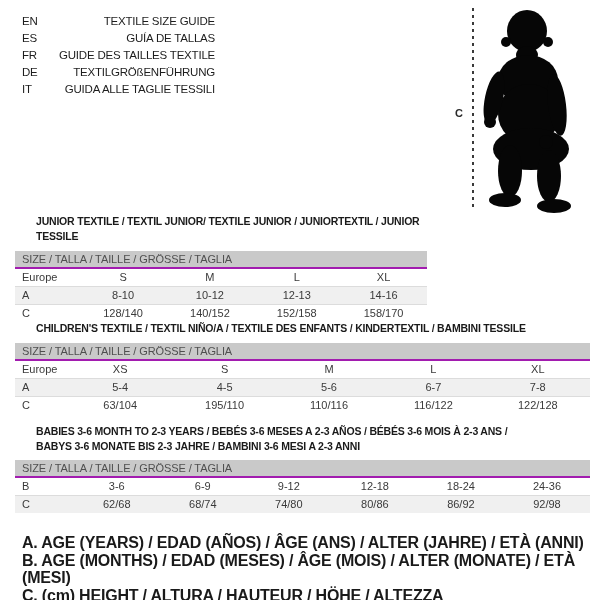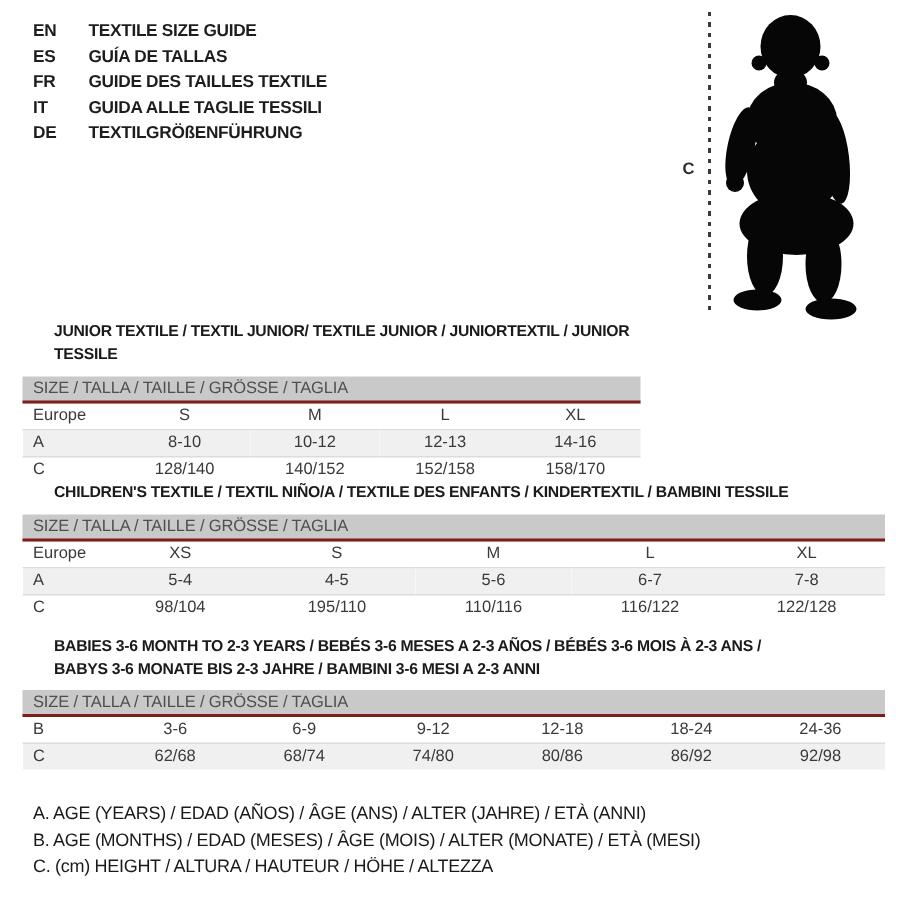--- a/index.html
+++ b/index.html
@@ -3,74 +3,74 @@
 <meta charset="utf-8">
 <style>
   html,body{margin:0;padding:0;}
   body{
     width:600px;height:600px;position:relative;background:#ffffff;
     font-family:"Liberation Sans", sans-serif;color:#1d1d1d;overflow:hidden;
   }
   
   #lang-list{position:absolute;left:22px;top:12px;}
   .lang-row{display:flex;height:17px;align-items:center;
-    font-size:11.5px;font-weight:bold;letter-spacing:-0.2px;}
+    font-size:11.5px;font-weight:normal;letter-spacing:-0.2px;justify-content:space-between;}
   .lang-code{width:37px;}
   
   #figure-c-label{position:absolute;left:455px;top:107px;
     font-size:11px;font-weight:bold;color:#2a2a2a;}
   #figure-dash{position:absolute;left:472px;top:8px;width:2px;height:201px;
     background:repeating-linear-gradient(to bottom,#3a3a3a 0 3px,transparent 3px 7px);}
   #silhouette{position:absolute;left:483px;top:6px;width:92px;height:208px;}
   
   .sec{position:absolute;left:15px;}
   .sec-title{margin-left:21px;font-weight:bold;font-size:10.5px;line-height:15px;
     letter-spacing:-0.2px;white-space:pre-line;color:#1a1a1a;}
   .size-bar{background:#c9c9c9;color:#4f4f4f;font-size:11px;line-height:14px;
-    padding:1px 0 1px 7px;border-bottom:2px solid #7f1d1d;letter-spacing:-0.1px;}
+    padding:1px 0 1px 7px;border-bottom:2px solid #a21caf;letter-spacing:-0.1px;}
   .sec table{width:100%;border-collapse:collapse;table-layout:fixed;
     font-size:11px;color:#3a3a3a;}
   .sec td{text-align:center;padding:2px 0;line-height:13px;overflow:hidden;}
   .sec td:first-child{text-align:left;padding-left:7px;}
   .sec tr + tr td{border-top:1px solid #dcdcdc;text-align:center;}
   .sec tr:nth-child(even){background:#f0f0f0;}
   #sec-0{top:214px;width:412px;} #sec-0 .size-bar{margin-top:7px;}
   #sec-1{top:321px;width:575px;} #sec-1 .size-bar{margin-top:7px;}
   #sec-2{top:424px;width:575px;} #sec-2 .size-bar{margin-top:6px;}
   #sec-0 td:first-child{width:14%;}
   #sec-1 td:first-child{width:8%;}
   #sec-2 td:first-child{width:9%;}
   
   #notes{position:absolute;left:22px;top:534px;}
-  .note-line{font-size:12px;font-weight:normal;line-height:17.5px;
+  .note-line{font-size:16px;font-weight:bold;line-height:17.5px;
     letter-spacing:-0.2px;color:#1a1a1a;}
 </style>
 </head>
 <body>
 
 <div id="lang-list">
   <div class="lang-row">
     <span class="lang-code">EN</span>
     <span>TEXTILE SIZE GUIDE</span>
   </div>
   <div class="lang-row">
     <span class="lang-code">ES</span>
     <span>GUÍA DE TALLAS</span>
   </div>
   <div class="lang-row">
     <span class="lang-code">FR</span>
     <span>GUIDE DES TAILLES TEXTILE</span>
   </div>
   <div class="lang-row">
+    <span class="lang-code">DE</span>
+    <span>TEXTILGRÖßENFÜHRUNG</span>
+  </div>
+  <div class="lang-row">
     <span class="lang-code">IT</span>
     <span>GUIDA ALLE TAGLIE TESSILI</span>
-  </div>
-  <div class="lang-row">
-    <span class="lang-code">DE</span>
-    <span>TEXTILGRÖßENFÜHRUNG</span>
   </div>
 </div>
 
 <span id="figure-c-label">C</span>
 <div id="figure-dash"></div>
 <svg id="silhouette" viewBox="0 0 92 208" aria-hidden="true">
   <g fill="#060606">
     <ellipse cx="44" cy="25" rx="20" ry="21"></ellipse>
     <circle cx="23" cy="36" r="5"></circle>
     <circle cx="65" cy="36" r="5"></circle>
@@ -135,21 +135,21 @@
         <tr>
           <td>A</td>
           <td>5-4</td>
           <td>4-5</td>
           <td>5-6</td>
           <td>6-7</td>
           <td>7-8</td>
         </tr>
         <tr>
           <td>C</td>
-          <td>98/104</td>
+          <td>63/104</td>
           <td>195/110</td>
           <td>110/116</td>
           <td>116/122</td>
           <td>122/128</td>
         </tr>
       </tbody>
     </table>
 </div>
 
 <div class="sec" id="sec-2">

